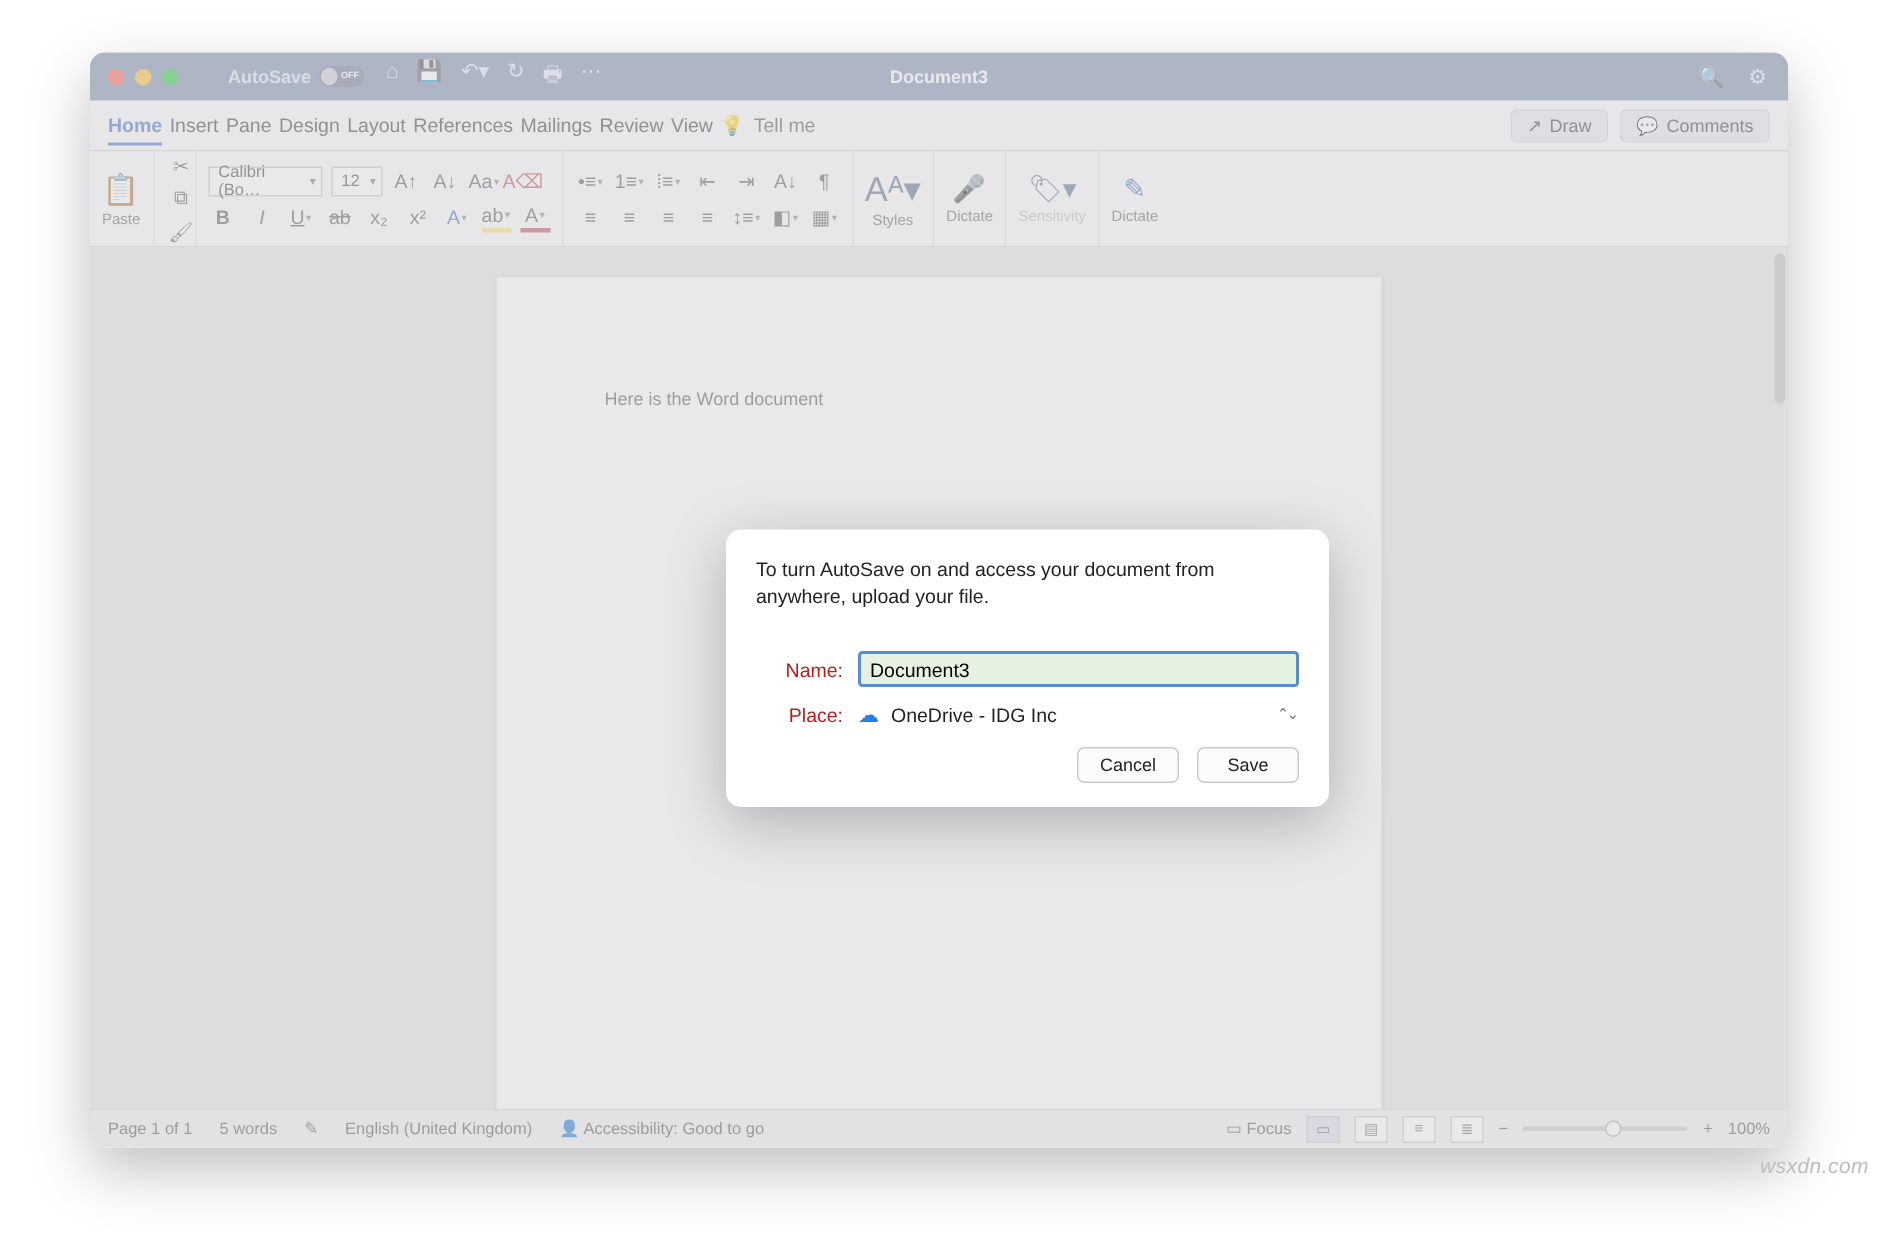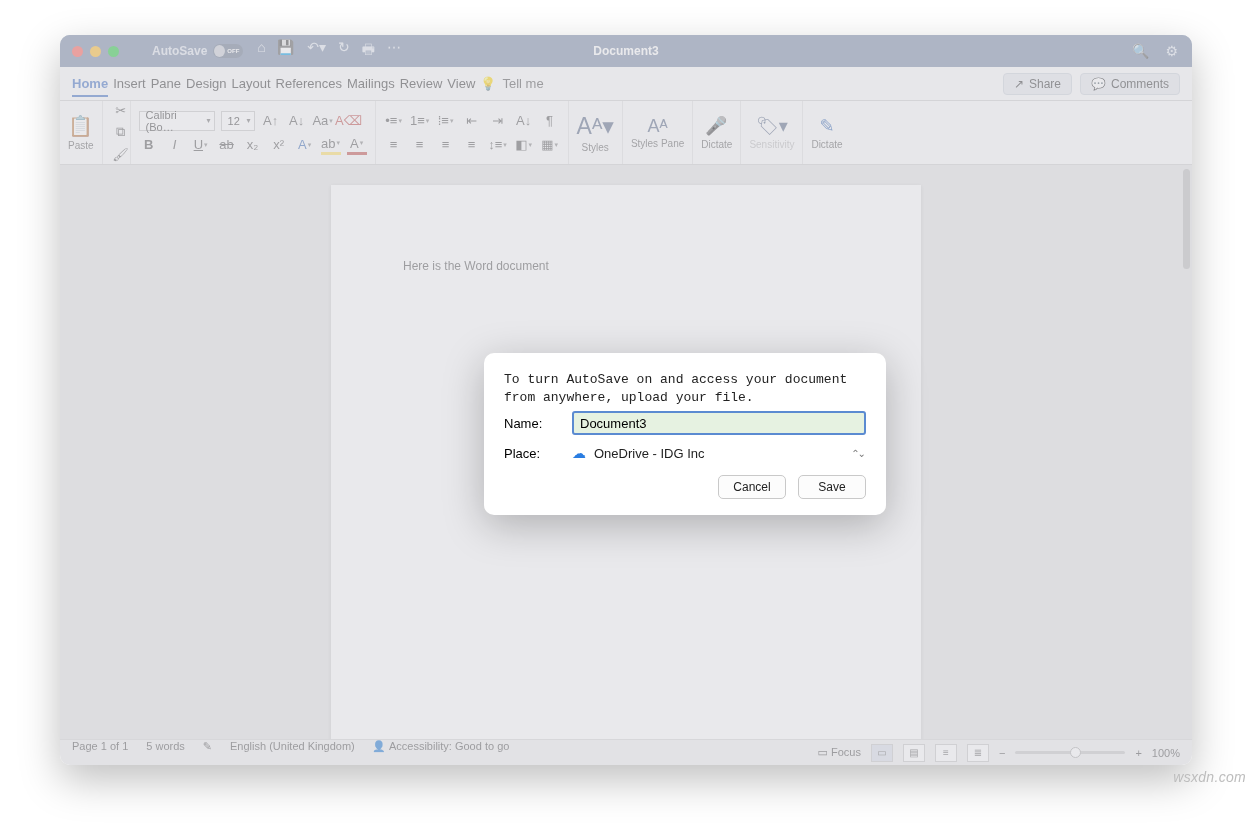--- a/index.html
+++ b/index.html
@@ -70,36 +70,36 @@
   .sel::after{content:"▾"; position:absolute; right:3px; font-size:8px; color:#777;}
   .ico { width:20px; height:20px; display:flex; align-items:center; justify-content:center; color:#5a5a5a; font-size:13px;}
   .ico.dd::after{content:"▾"; font-size:7px; margin-left:1px; color:#888;}
 
   
   .canvas { flex:1; background:#e5e5e5; display:flex; justify-content:center; overflow:hidden; position:relative;}
   .page { width:590px; min-height:760px; background:#fff; margin-top:20px; box-shadow:0 1px 4px rgba(0,0,0,.15); padding:74px 72px; font-size:12px; color:#585858;}
   .vscroll { position:absolute; right:2px; top:4px; width:7px; height:100px; background:#bcbcbc; border-radius:4px;}
 
   
-  .status { height:26px; background:var(--status-bg); border-top:1px solid #d8d8d8; display:flex; font-size:11px; color:#555; padding:0 12px; gap:18px;}
+  .status { height:26px; background:var(--status-bg); border-top:1px solid #d8d8d8; display:flex; align-items:center; font-size:11px; color:#555; padding:0 12px; gap:18px;}
   .status .right { margin-left:auto; display:flex; align-items:center; gap:10px;}
   .view-btn { width:22px; height:18px; border:1px solid #c8c8c8; background:#fff; display:flex; align-items:center; justify-content:center; font-size:10px; color:#666;}
   .view-btn.active{ background:#d9dee8;}
   .slider { width:110px; height:3px; background:#c8c8c8; position:relative; border-radius:2px;}
   .slider .thumb{ position:absolute; left:50%; top:-4px; width:11px;height:11px;border-radius:50%;background:#fff;border:1px solid #aaa;}
 
   
   .dialog {
     position:absolute; z-index:10; left:424px; top:318px; width:402px;
     background:#fff; border-radius:10px; box-shadow:var(--dialog-shadow);
     padding:18px 20px 16px 20px; font-size:13px; color:#222;
   }
-  .dialog .msg { margin-bottom:5px; line-height:1.35;font-family:Liberation Mono, monospace;}
+  .dialog .msg { margin-bottom:28px; line-height:1.35;}
   .dialog .field { display:flex; align-items:center; margin-bottom:10px;}
-  .dialog .field label { width:58px; text-align:left; margin-right:10px; color:#000000;}
+  .dialog .field label { width:58px; text-align:right; margin-right:10px; color:#b91c1c;}
   .dialog input[type=text]{
     flex:1; height:24px; border:2px solid #5b8bd1; border-radius:3px; padding:0 6px;
     background:#e6f2e1; font-size:13px; outline:none;
   }
   .place-val { flex:1; display:flex; align-items:center; gap:8px; position:relative;}
   .place-val .cloud { color:#2a7de1; font-size:14px;}
   .place-val .chev { position:absolute; right:2px; color:#777; font-size:10px; letter-spacing:-2px;}
   .dialog .buttons { display:flex; justify-content:flex-end; gap:12px; margin-top:14px;}
   .dialog button {
     min-width:68px; height:24px; border:1px solid #c9c9c9; border-radius:5px; background:#fcfcfc;
@@ -151,21 +151,21 @@
       <span class="tab">Mailings</span>
       <span class="tab">Review</span>
       <span class="tab">View</span>
       <span class="tellme">
         <span>💡</span>
         <span>Tell me</span>
       </span>
       <div class="share-group">
         <div class="share-btn">
           <span>↗</span>
-          <span>Share</span>
+          <span>Draw</span>
         </div>
         <div class="share-btn">
           <span>💬</span>
           <span>Comments</span>
         </div>
       </div>
     </div>
 
     <div class="ribbon">
       <div class="big">
@@ -222,24 +222,20 @@
           <span class="ico">≡</span>
           <span class="ico">≡</span>
           <span class="ico dd">↕≡</span>
           <span class="ico dd">◧</span>
           <span class="ico dd">▦</span>
         </div>
       </div>
       <div class="big">
         <span class="glyph" style="font-size:23px;">Aᴬ▾</span>
         <span>Styles</span>
-      </div>
-      <div class="big">
-        <span class="glyph" style="font-size:18px;">Aᴬ</span>
-        <span style="text-align:center; line-height:1;">Styles Pane</span>
       </div>
       <div class="big">
         <span class="glyph" style="font-size:18px; color:#4a74b5;">🎤</span>
         <span>Dictate</span>
       </div>
       <div class="big" style="color:#bbb;">
         <span class="glyph" style="font-size:18px;">🏷▾</span>
         <span>Sensitivity</span>
       </div>
       <div class="big" style="border-right:none;">

